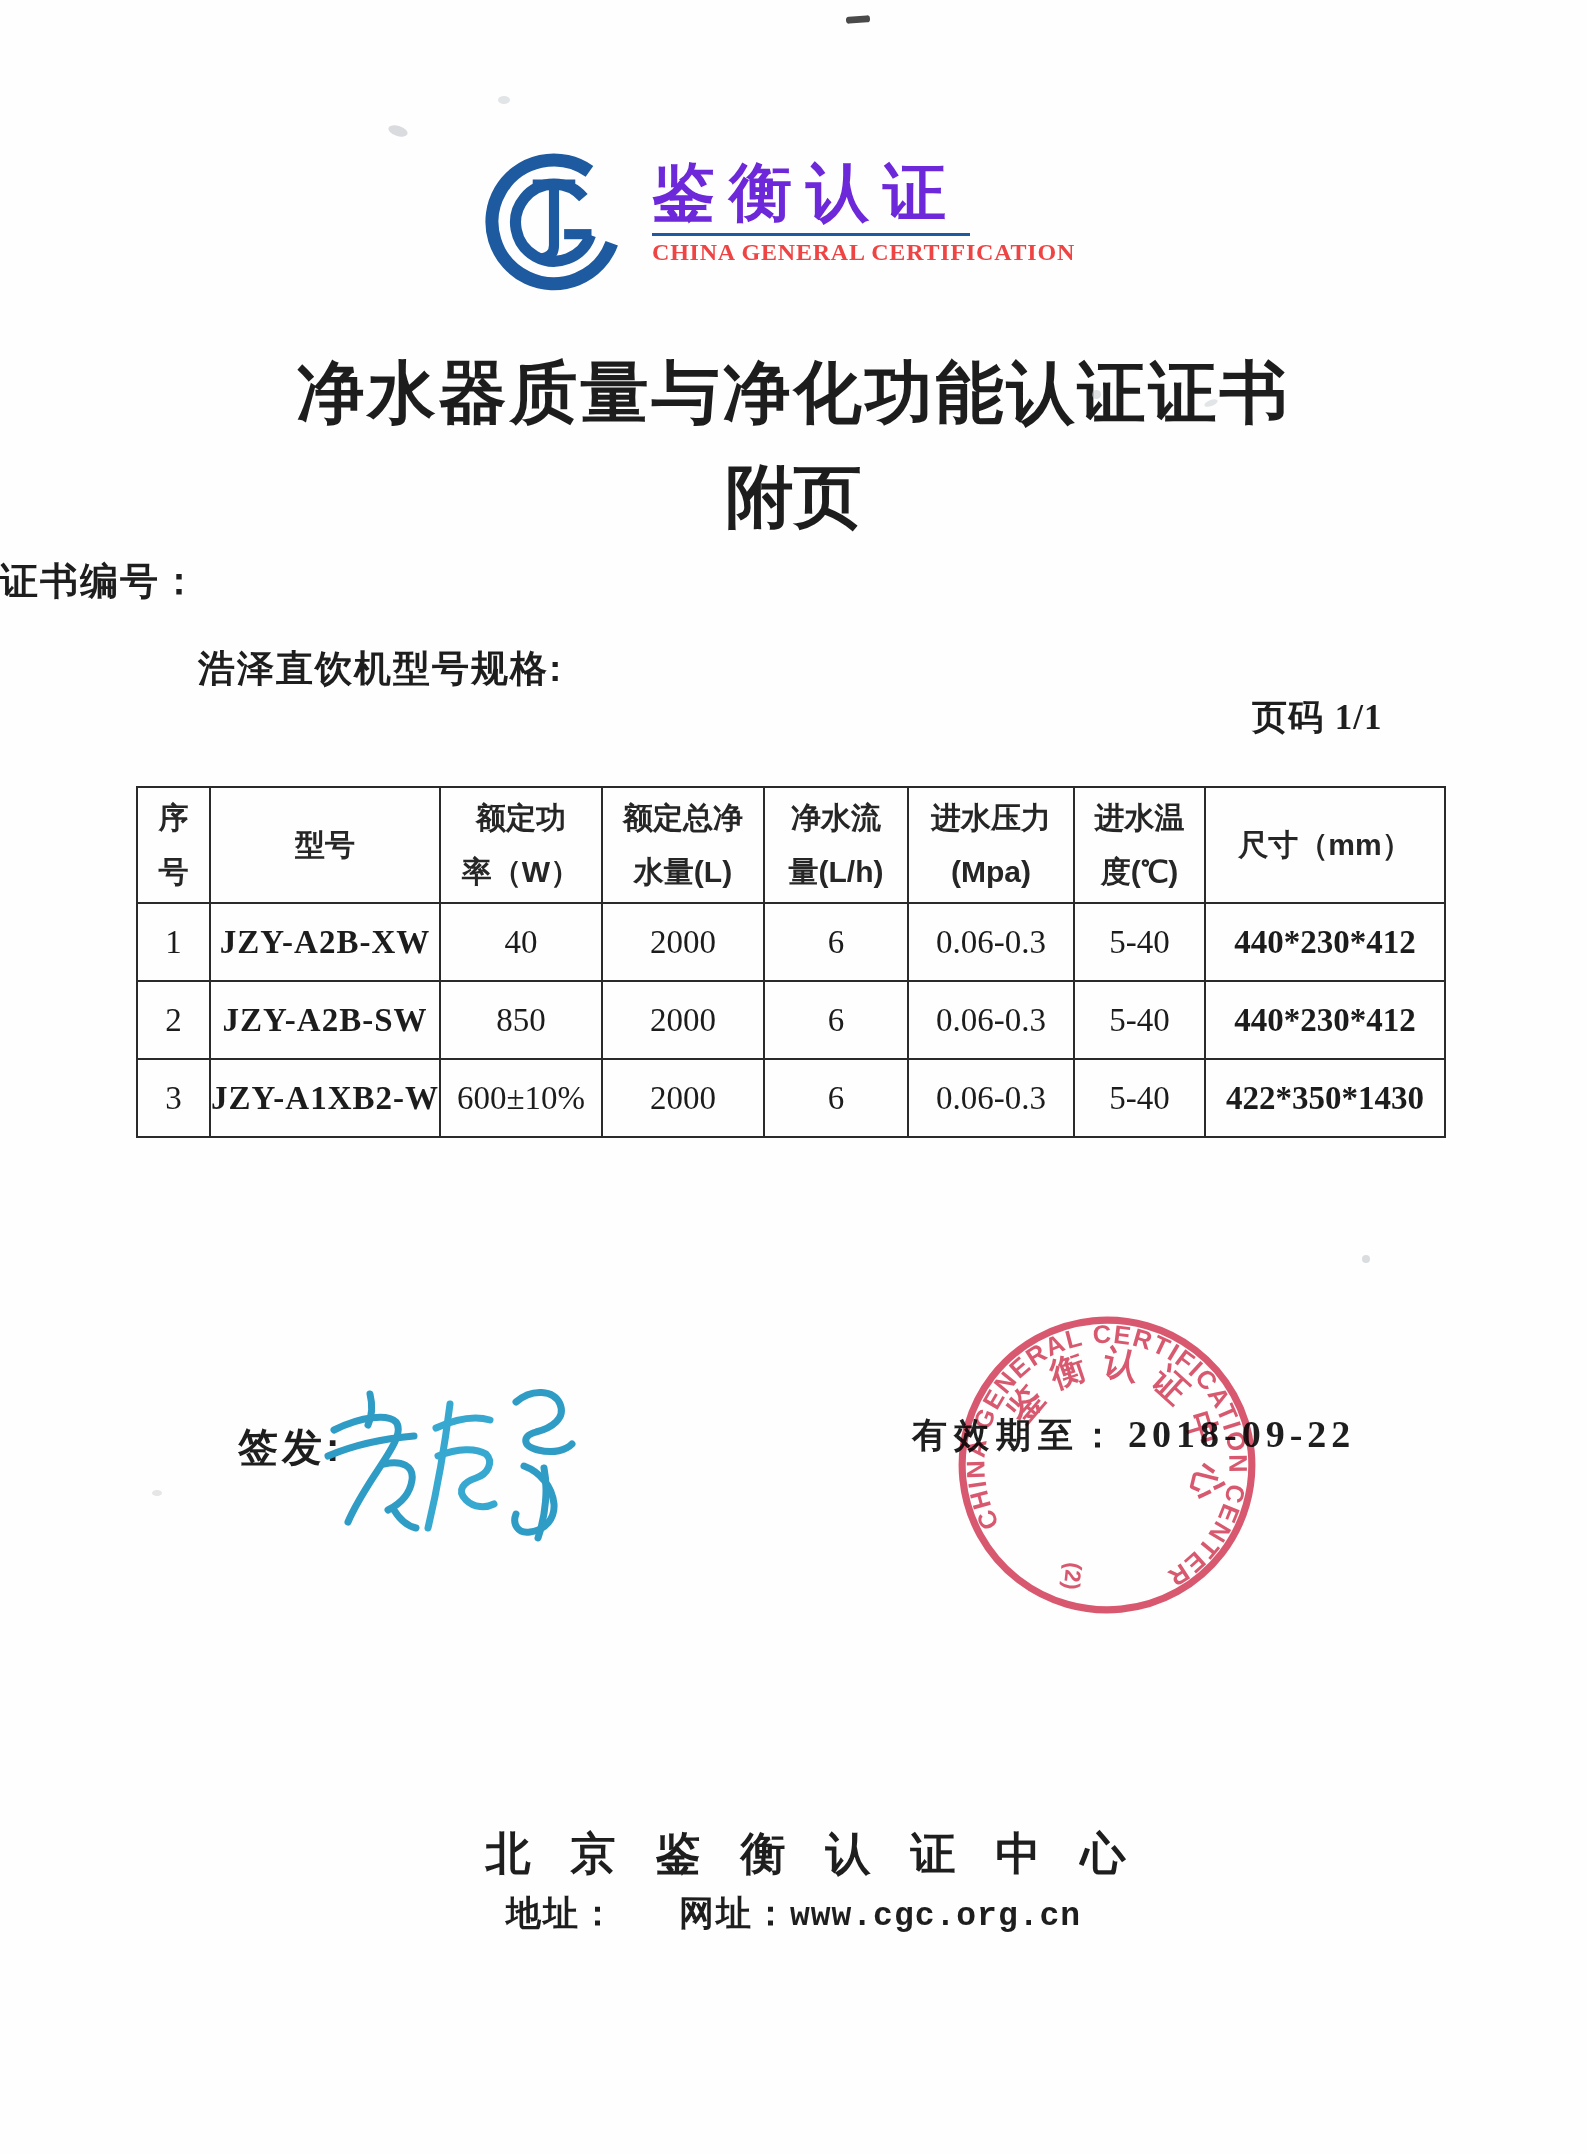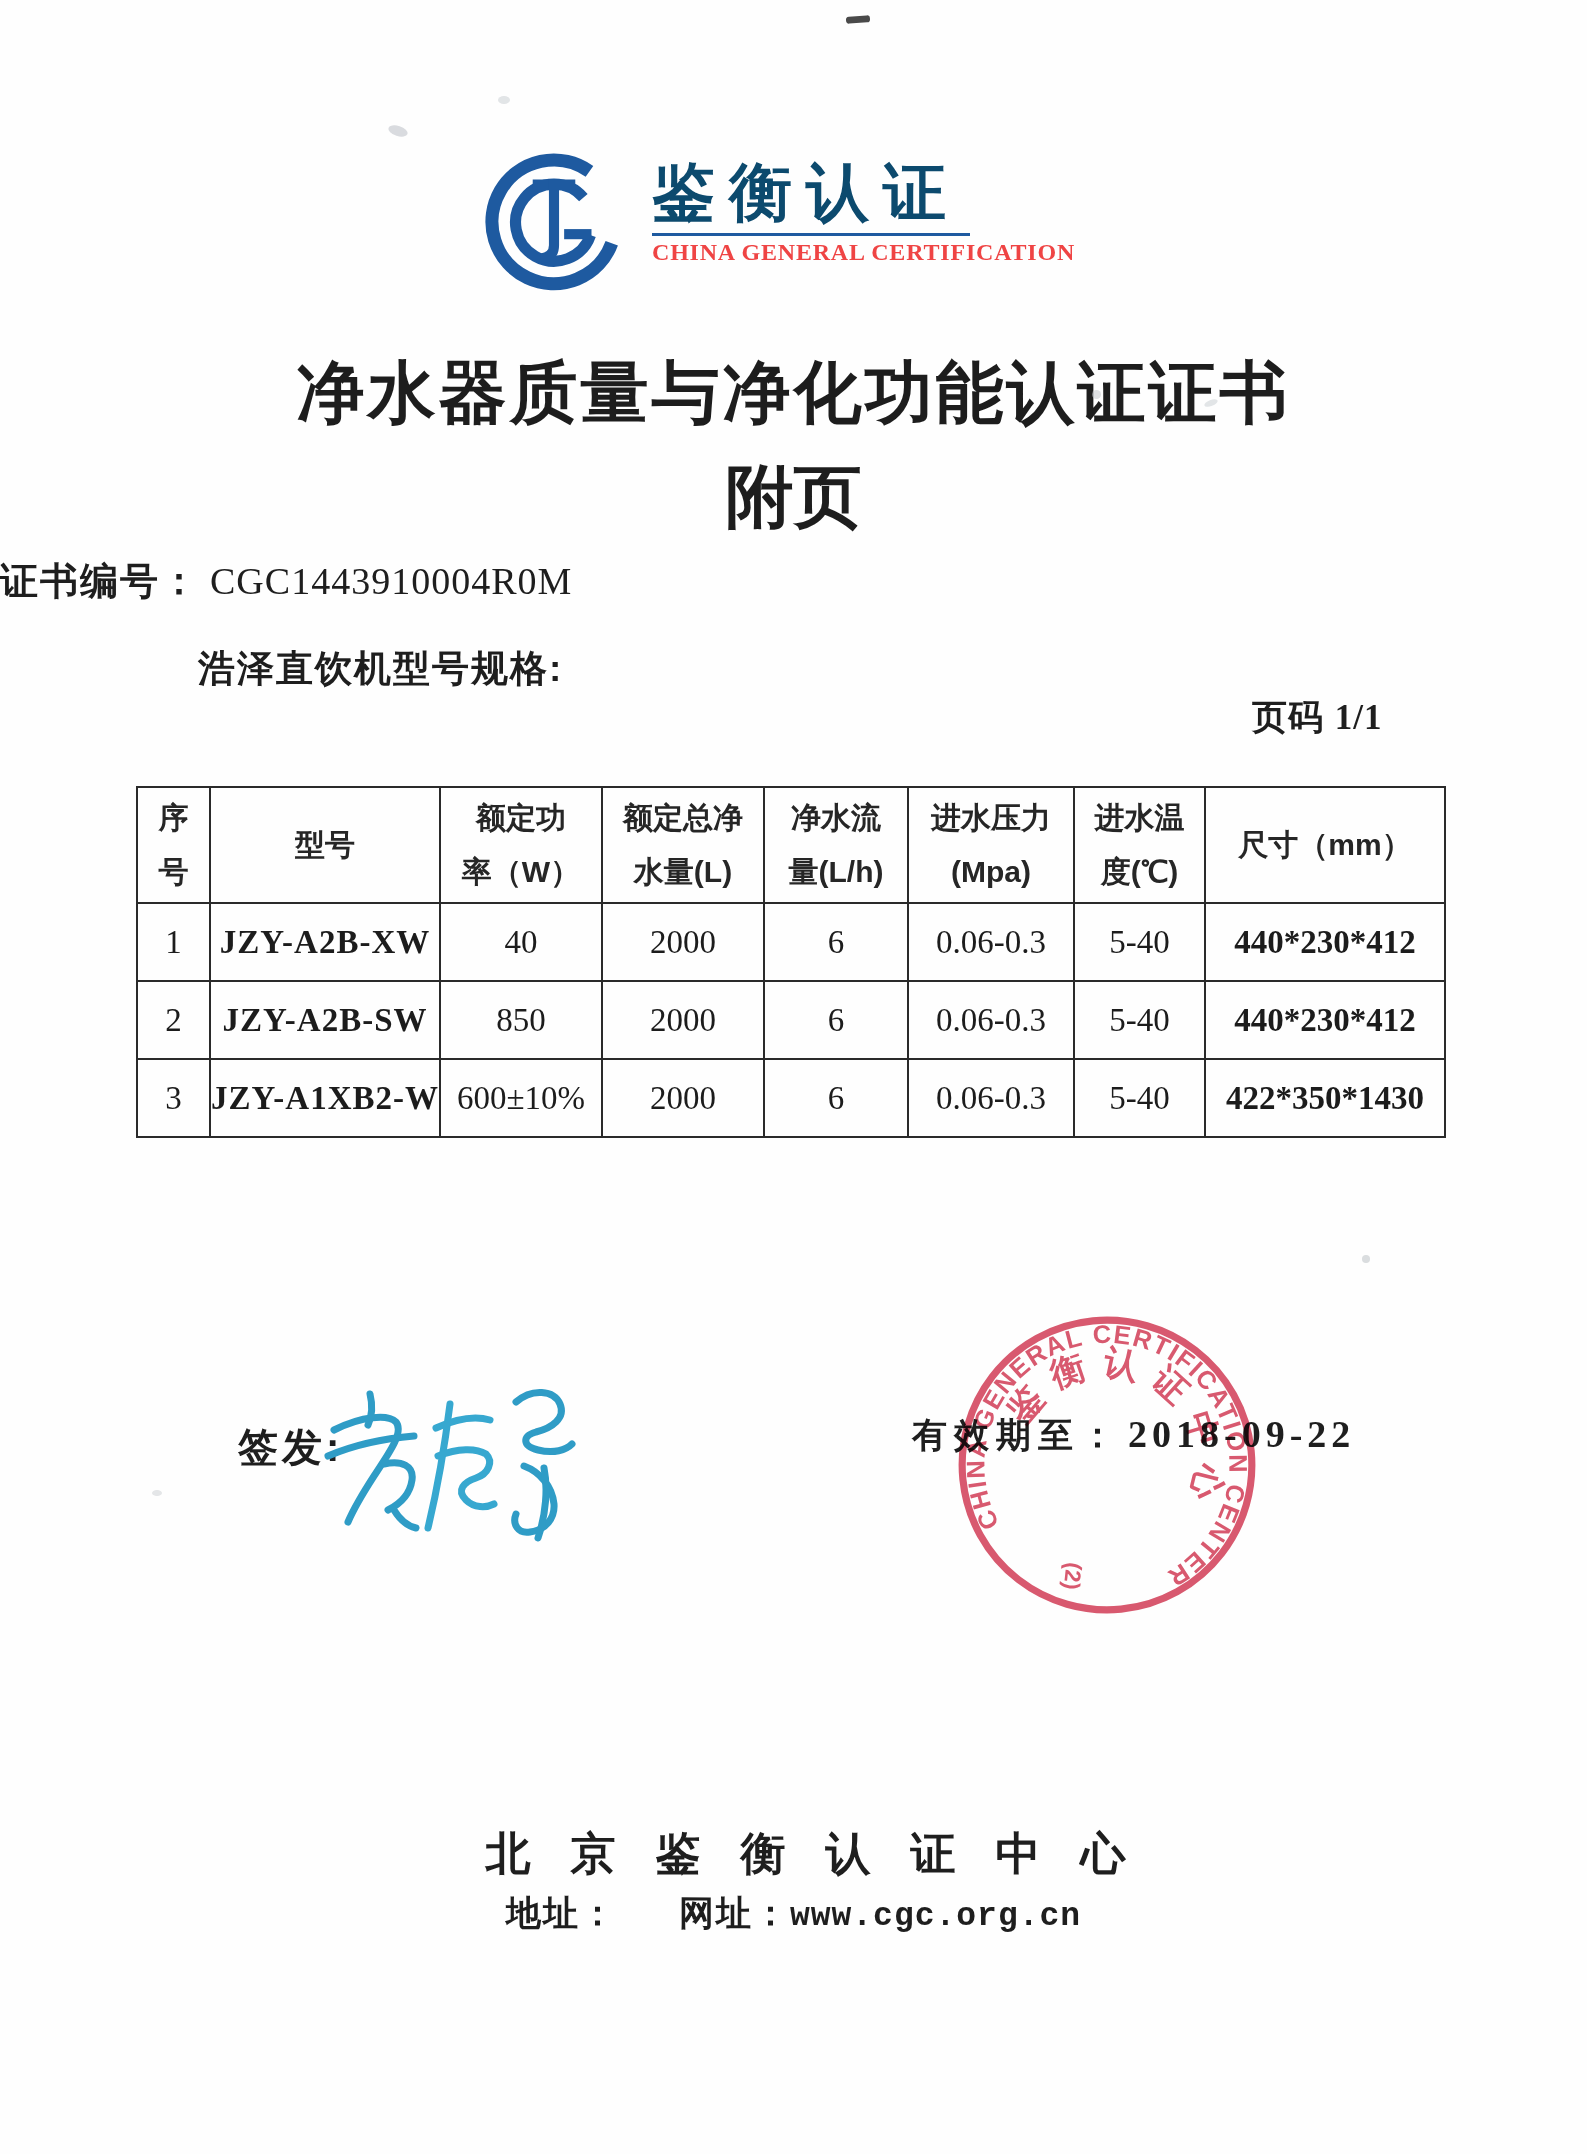--- a/index.html
+++ b/index.html
@@ -9,21 +9,21 @@
     margin:0 auto;
     background:#fefefe;
     overflow:hidden;
     font-family:"Liberation Sans", sans-serif;
     color:#1e1e1e;
   }
   
   .logo-block{position:absolute;left:478px;top:146px;display:flex;align-items:flex-start;}
   .logo-emblem{width:152px;height:152px;flex:0 0 auto;}
   .logo-text{margin-left:22px;padding-top:12px;}
-  .logo-cn{font-size:63px;font-weight:bold;color:#0c4a6e;letter-spacing:14px;line-height:1.1;white-space:nowrap;}
+  .logo-cn{font-size:63px;font-weight:bold;color:#6d28d9;letter-spacing:14px;line-height:1.1;white-space:nowrap;}
   .logo-rule{height:3px;background:#1e5aa0;width:318px;margin:6px 0 3px 0;}
   .logo-en{font-family:"Liberation Serif", serif;font-size:24px;font-weight:bold;color:#ef4444;letter-spacing:0.8px;white-space:nowrap;}
   
   .title1{position:absolute;left:0;top:348px;width:100%;text-align:center;font-size:68px;font-weight:bold;letter-spacing:3px;color:#1d1d1d;}
   .title2{position:absolute;left:0;top:452px;width:100%;text-align:center;font-size:68px;font-weight:bold;color:#1d1d1d;}
   .certline{position:absolute;left:0;top:556px;width:100%;display:flex;align-items:baseline;}
   .cert-label{font-size:38px;font-weight:bold;letter-spacing:2px;}
   .cert-value{font-family:"Liberation Serif", serif;font-size:38px;margin-left:10px;letter-spacing:1px;}
   
   .model-heading{position:absolute;left:198px;top:644px;font-size:37px;font-weight:bold;letter-spacing:2px;}
@@ -76,21 +76,20 @@
       <div class="logo-rule"></div>
       <div class="logo-en">CHINA GENERAL CERTIFICATION</div>
     </div>
   </div>
 
   <div class="title1">净水器质量与净化功能认证证书</div>
   <div class="title2">附页</div>
 
   <div class="certline">
     <span class="cert-label">证书编号：</span>
-    <span class="cert-value">CGC1443910004R0M</span>
   </div>
 
   <div class="model-heading">浩泽直饮机型号规格:</div>
   <div class="page-no">
     <span>页码</span>
     <span class="num">1/1</span>
   </div>
 
   <table class="spec">
     <colgroup>

